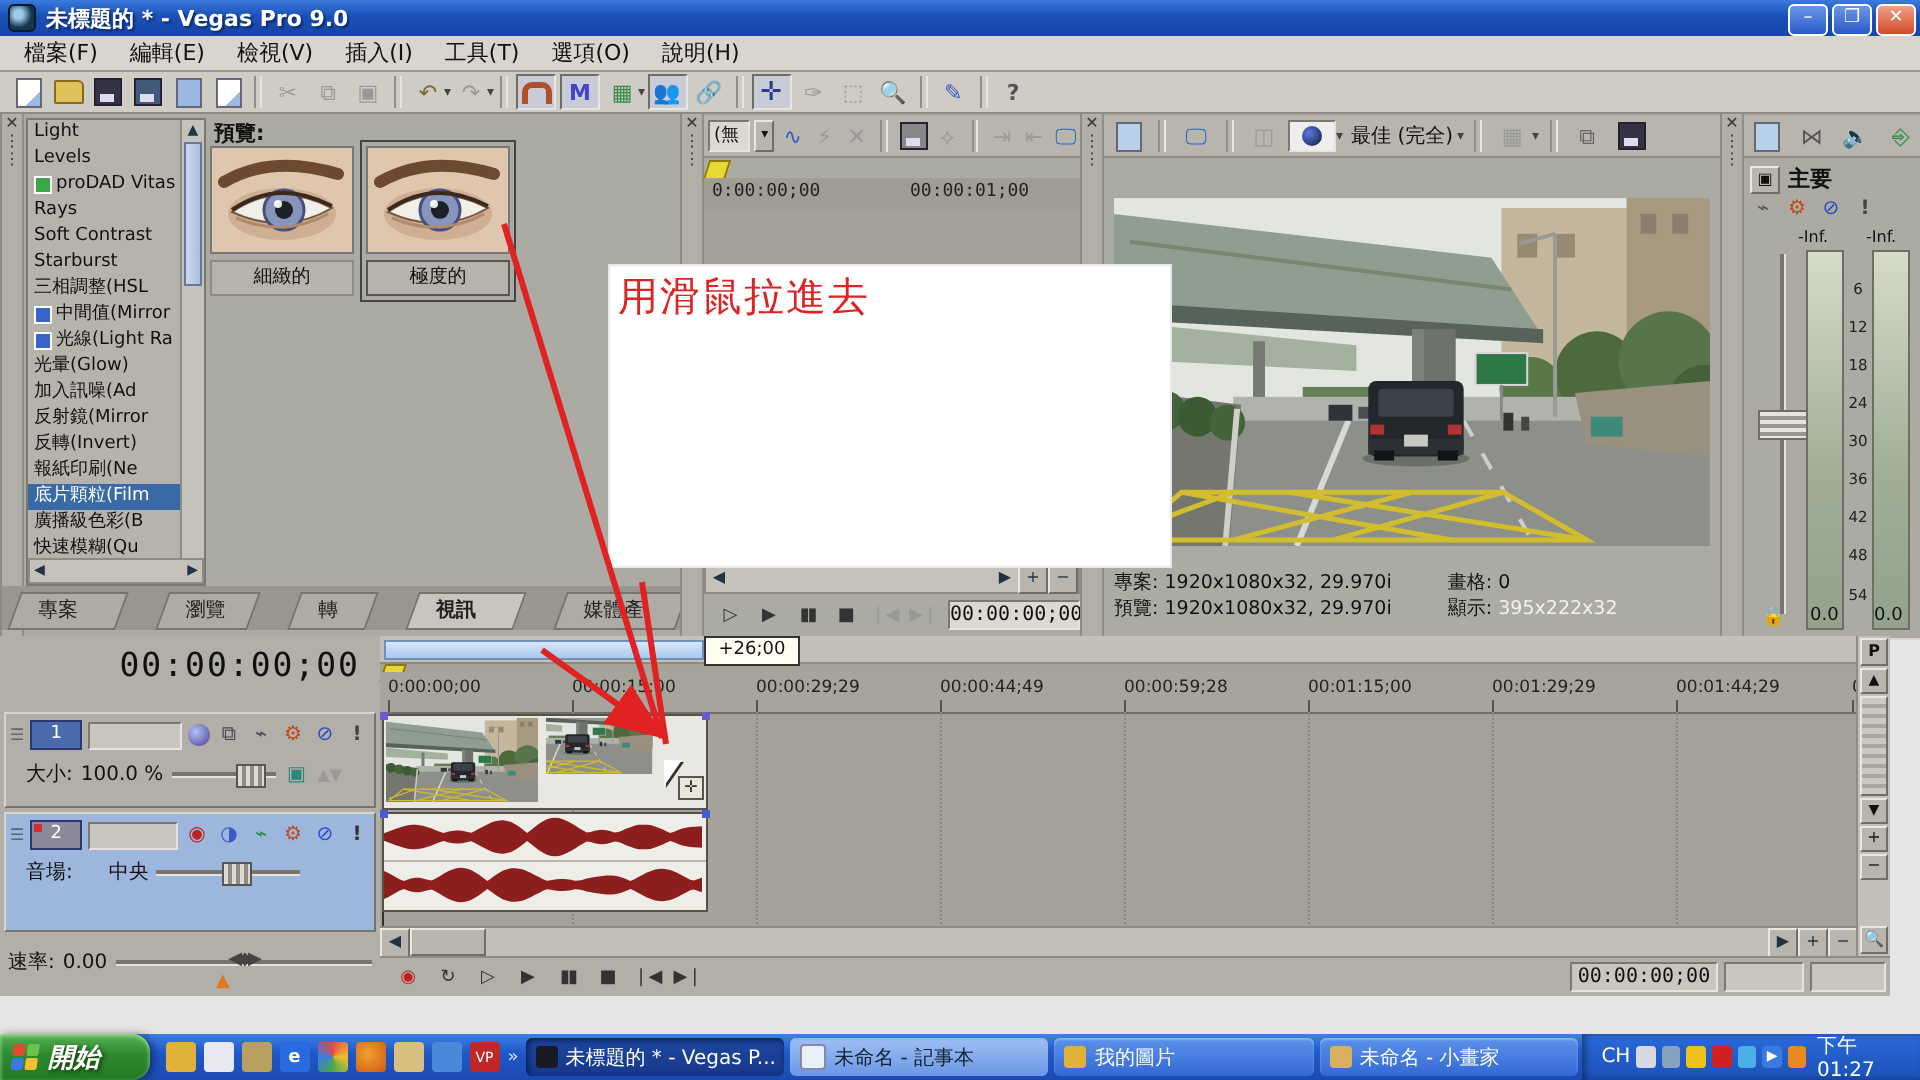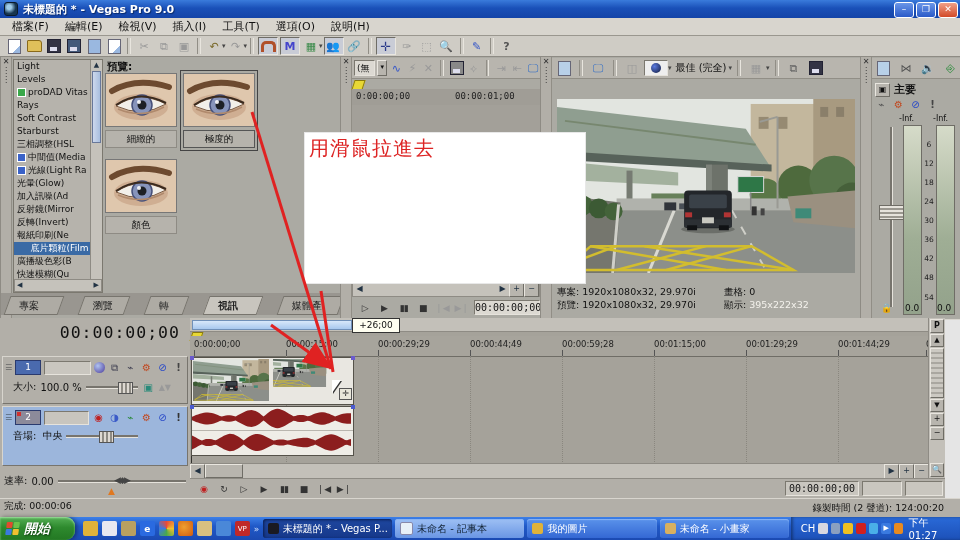--- a/index.html
+++ b/index.html
@@ -35,21 +35,21 @@
   .ic-floppy{width:12px;height:12px;background:#334;border:1px solid #223;position:relative;}
   .ic-floppy::after{content:'';position:absolute;left:2px;bottom:1px;width:7px;height:4px;background:#dde;}
   .ic-magnet{width:9px;height:8px;border:3px solid #b0502a;border-bottom:none;border-radius:5px 5px 0 0;}
   
   .panel{background:#abaaa3;border:1px solid;border-color:#8e8b84 #d8d5ce #d8d5ce #8e8b84;}
   .grip{position:absolute;left:0;top:0;width:10px;bottom:0;background:#b2afa8;border-right:1px solid #918e86;
     font-size:8px;color:#333;text-align:center;line-height:9px;}
   
   .fxlist{left:12px;top:2px;width:88px;bottom:26px;background:#b6b3ac;border:1px solid #7b786f;overflow:hidden;}
   .fxrow{height:13px;line-height:13px;font-size:9px;white-space:nowrap;padding-left:3px;display:flex;align-items:center;gap:2px;}
-  .fxrow.sel{background:#3a6aa5;color:#fff;justify-content:center;}
+  .fxrow.sel{background:#3a6aa5;color:#fff;}
   .fxico{width:7px;height:7px;background:#3a62c8;border:1px solid #fff;flex:0 0 auto;}
   .fxico.g{background:#3aa84a;}
   .vsb{position:absolute;right:0;top:0;width:11px;bottom:0;background:#c5c2bb;border-left:1px solid #8e8b84;}
   .sbbtn{height:11px;font-size:7px;text-align:center;line-height:11px;color:#234;}
   .sbthumb{margin:0 1px;height:70px;background:linear-gradient(90deg,#cdd8ec,#a8bede);border:1px solid #68789a;}
   .thumb-img{border:1px solid #777;}
   .preset-label{font-size:9.5px;text-align:center;background:#b6b3ac;border:1px solid #8e8b84;height:16px;line-height:16px;}
   .tabs{position:absolute;left:0;bottom:4px;height:22px;right:0;background:#999690;display:flex;align-items:flex-end;padding-left:6px;gap:20px;}
   .tab{position:relative;height:19px;padding:0 12px;font-size:10px;line-height:19px;color:#222;}
   .tab::before{content:'';position:absolute;inset:0;background:#aeaba4;border:1px solid #77746d;transform:skewX(-20deg);}
@@ -278,21 +278,21 @@
           <span>Soft Contrast</span>
         </div>
       <div class="fxrow">
           <span>Starburst</span>
         </div>
       <div class="fxrow">
           <span>三相調整(HSL</span>
         </div>
       <div class="fxrow">
           <span class="fxico"></span>
-          <span>中間值(Media</span>
+          <span>中間值(Mirror</span>
         </div>
       <div class="fxrow">
           <span class="fxico"></span>
           <span>光線(Light Ra</span>
         </div>
       <div class="fxrow">
           <span>光暈(Glow)</span>
         </div>
       <div class="fxrow">
           <span>加入訊噪(Ad</span>
@@ -339,26 +339,20 @@
       <div class="preset-label" style="border-color:#555">極度的</div>
     </div>
 
     <div class="abs" style="left:104px;top:16px;width:72px;">
       <svg class="thumb-img" width="70" height="52" viewBox="0 0 70 52" preserveAspectRatio="none">
           <use href="#eyeimg"></use>
         </svg>
       <div class="preset-label">細緻的</div>
     </div>
 
-    <div class="abs" style="left:104px;top:102px;width:72px;">
-      <svg class="thumb-img" width="70" height="52" viewBox="0 0 70 52" preserveAspectRatio="none">
-          <use href="#eyeimg"></use>
-        </svg>
-      <div class="preset-label">顏色</div>
-    </div>
 
     <div class="tabs">
       <div class="tab"><span>專案媒體</span></div>
       <div class="tab"><span>瀏覽器</span></div>
       <div class="tab"><span>轉場</span></div>
       <div class="tab active"><span>視訊特效</span></div>
       <div class="tab"><span>媒體產生器</span></div>
     </div>
   </div>
 
@@ -525,21 +519,21 @@
         <span class="sunken" style="flex:1;height:12px;background:#c8c5be"></span>
         <span class="tico" style="color:#c02020">◉</span>
         <span class="tico" style="color:#3a5ac8">◑</span>
         <span class="tico" style="color:#2a8a3a">⌁</span>
         <span class="tico" style="color:#c04a22">⚙</span>
         <span class="tico" style="color:#2a4ac8">⊘</span>
         <span class="tico" style="color:#333;font-weight:bold">!</span>
       </div>
       <div style="display:flex;align-items:center;gap:4px;padding:4px 2px 0 10px;font-size:10px">
         <span>音場:</span>
-        <span style="margin-left:2px">中央</span>
+        <span style="margin-left:14px">中央</span>
         <span class="slider" style="width:72px">
             <span class="sthumb" style="left:33px"></span>
           </span>
       </div>
     </div>
 
     <div class="abs" style="left:4px;top:156px;font-size:10px;display:flex;align-items:center;gap:4px;width:182px">
       <span>速率:</span>
       <span>0.00</span>
       <span class="slider" style="flex:1">
@@ -635,26 +629,20 @@
     <span class="tpbtn" style="letter-spacing:-1px">▮▮</span>
     <span class="tpbtn">■</span>
     <span class="tpbtn">❘◀</span>
     <span class="tpbtn">▶❘</span>
     <span style="flex:1"></span>
     <span class="sunken tcfield" style="width:72px;height:13px;line-height:13px">00:00:00;00</span>
     <span class="sunken tcfield" style="width:38px;height:13px;margin-left:3px"></span>
     <span class="sunken tcfield" style="width:36px;height:13px;margin-left:3px;margin-right:2px"></span>
   </div>
 
-  <div class="abs statusbar">
-    <span class="abs" style="left:4px;top:1px">
-      <span>完成:</span> <span>00:00:06</span>
-    </span>
-    <span class="abs" style="right:16px;top:3px">錄製時間 (2 聲道): 124:00:20</span>
-  </div>
 
   <div class="abs taskbar">
     <div class="startbtn">
       <span class="winflag">
         <i style="background:#e24a2e"></i>
           <i style="background:#6cc24a"></i>
           <i style="background:#3a7ae0"></i>
           <i style="background:#f0c030"></i>
       </span>
       <span class="lbl">開始</span>

